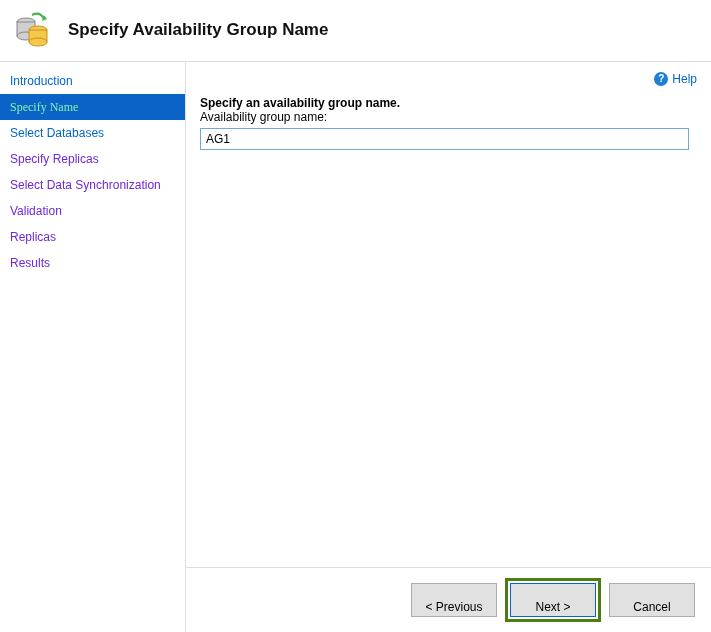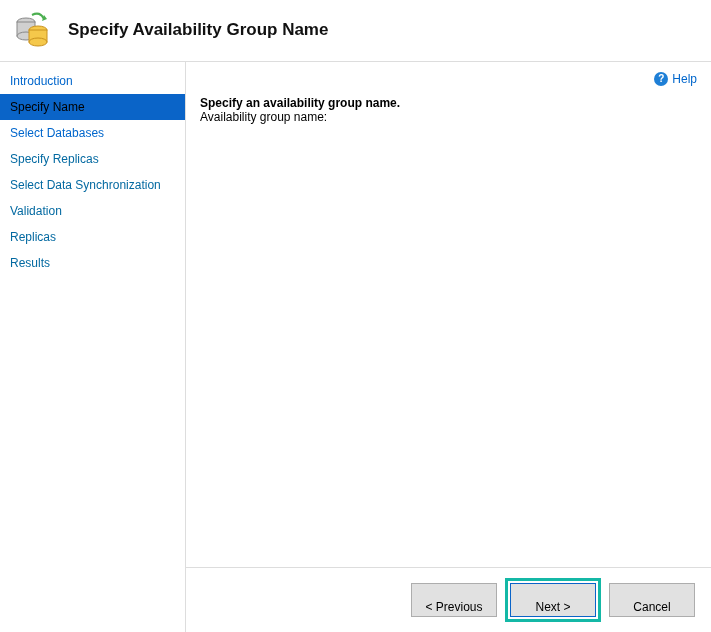--- a/index.html
+++ b/index.html
@@ -44,24 +44,25 @@
     }
     .nav-item {
       padding: 4px 10px 4px 10px;
       font-size: 12px;
       color: #0066cc;
       cursor: pointer;
       line-height: 18px;
     }
     .nav-item.selected {
       background: #0a64c8;
-      color: #000000;
+      color: #86efac;
+      font-family: Liberation Serif, serif;
     }
     .nav-item.disabled {
-      color: #0369a1;
+      color: #6d28d9;
       cursor: default;
     }
     .content {
       flex: 1;
       position: relative;
       display: flex;
       flex-direction: column;
     }
     .help-row {
       display: flex;
@@ -126,21 +127,21 @@
       font-size: 12px;
       font-family: inherit;
       cursor: pointer;
       padding: 16px 10px;
     }
     .btn.focused {
       border: 1px solid #0a64c8;
       background: #e1e1e1;
     }
     .next-highlight {
-      border: 3px solid #14b8a6;
+      border: 3px solid #4d7c0f;
       padding: 2px;
       display: inline-flex;
     }
     .next-highlight .btn {
       min-width: 86px;
     }
     .db-icon svg { display: block; }
   </style>
 </head>
 <body>
@@ -179,20 +180,21 @@
     <div class="help-row">
       <span class="help-link">
         <span class="help-glyph">?</span>
         <span>Help</span>
       </span>
     </div>
 
     <div class="form-area">
       <div class="form-heading">Specify an availability group name.</div>
       <div class="field-label">Availability group name:</div>
+      <input class="text-input" type="text" value="AG1" style="">
     </div>
 
     <div class="footer">
       <button class="btn">&lt; Previous</button>
       <span class="next-highlight">
         <button class="btn focused">Next &gt;</button>
       </span>
       <button class="btn">Cancel</button>
     </div>
 

